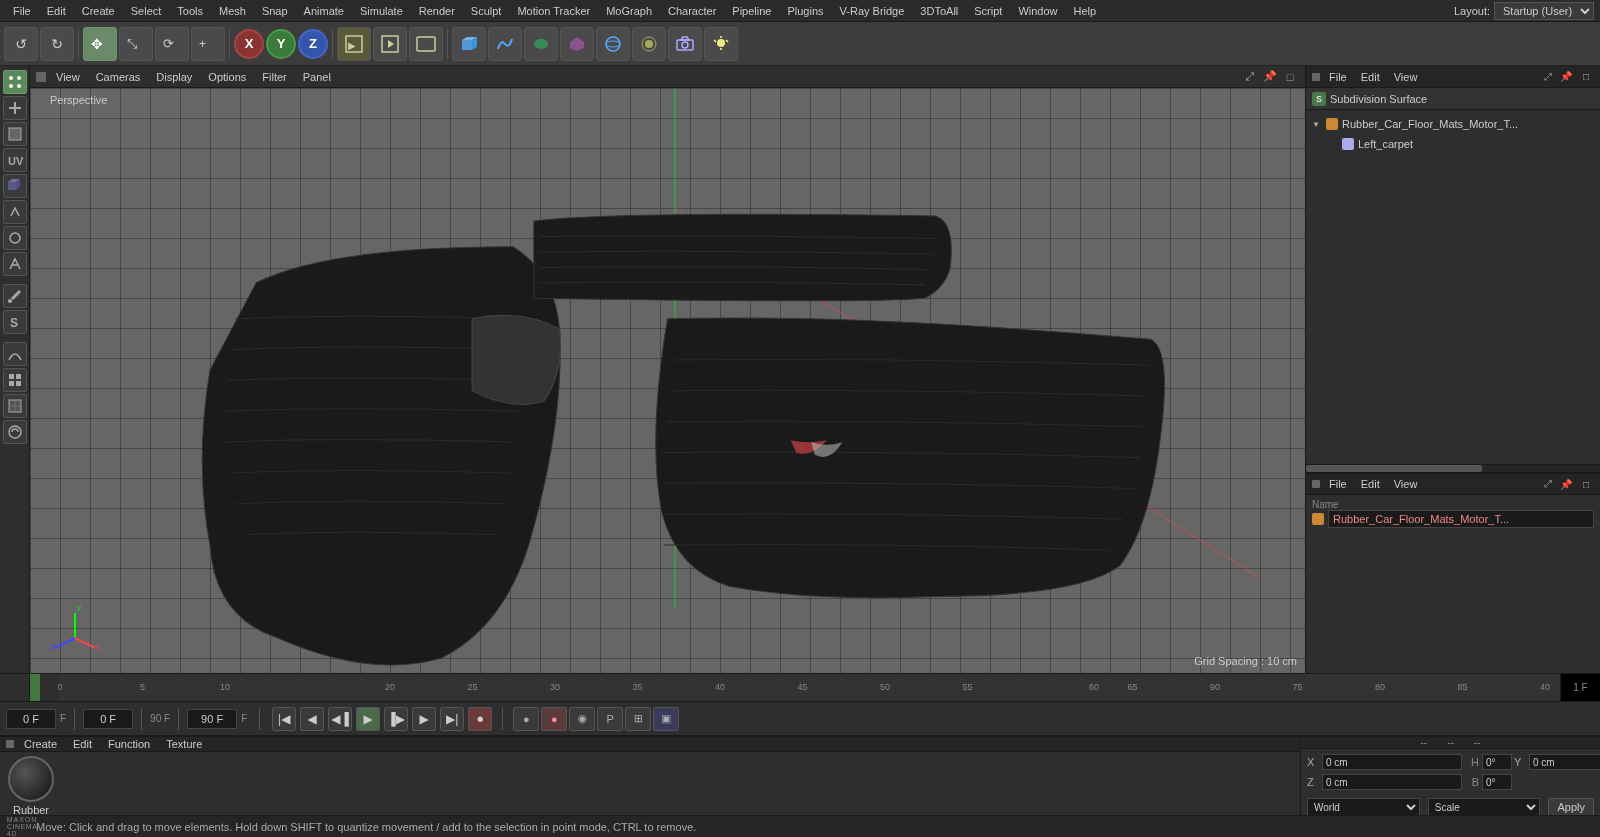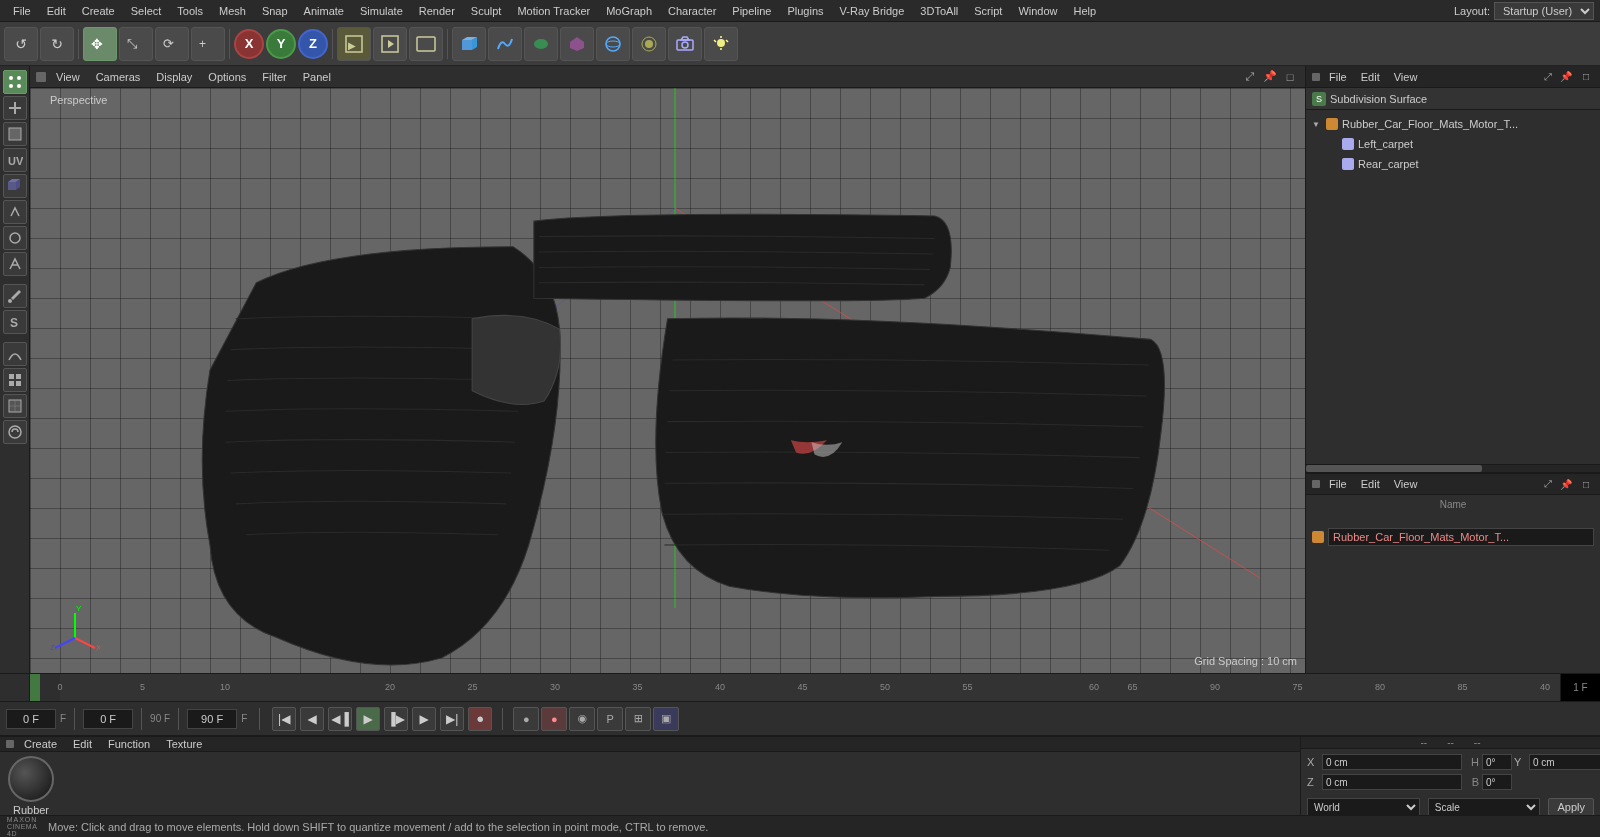--- a/index.html
+++ b/index.html
@@ -274,22 +274,21 @@
       border-bottom: 1px solid #1a1a1a;
       border-top: 1px solid #1a1a1a;
     }
 
     #name-section {
       padding: 4px 6px;
     }
     .name-label {
       font-size: 10px;
       color: #888;
-      margin-bottom: 18px;
-      text-align: center;
+      margin-bottom: 0;
     }
     .name-value {
       font-size: 11px;
       color: #ccc;
       display: flex;
       align-items: center;
       gap: 4px;
     }
 
     
@@ -522,21 +521,21 @@
     
     #status-bar {
       height: 22px;
       background: #252525;
       display: flex;
       align-items: center;
       padding: 0 8px;
       border-top: 1px solid #1a1a1a;
       font-size: 11px;
       color: #aaa;
-      gap: 12px;
+      gap: 0;
     }
     .maxon-logo {
       display: flex;
       flex-direction: column;
       align-items: center;
       width: 28px;
     }
     .maxon-text {
       font-size: 7px;
       color: #888;
@@ -936,26 +935,20 @@
               <span style="font-size:11px;color:#ccc;">Rubber_Car_Floor_Mats_Motor_T...</span>
             </div>
 
             <div class="tree-item">
               <span class="tree-item-indent"></span>
               <span class="tree-arrow" style="color:transparent;">▶</span>
               <div style="width:12px;height:12px;background:#aaaaee;border-radius:2px;flex-shrink:0;"></div>
               <span style="font-size:11px;color:#ccc;">Left_carpet</span>
             </div>
 
-            <div class="tree-item">
-              <span class="tree-item-indent"></span>
-              <span class="tree-arrow" style="color:transparent;">▶</span>
-              <div style="width:12px;height:12px;background:#aaaaee;border-radius:2px;flex-shrink:0;"></div>
-              <span style="font-size:11px;color:#ccc;">Rear_carpet</span>
-            </div>
 
           </div>
         </div>
 
         <div style="height:8px;background:#252525;border-bottom:1px solid #1a1a1a;">
           <div style="width:60%;height:100%;background:#555;border-radius:2px;"></div>
         </div>
 
         <div id="right-panel-bottom">
           <div id="right-panel-bottom-header">

